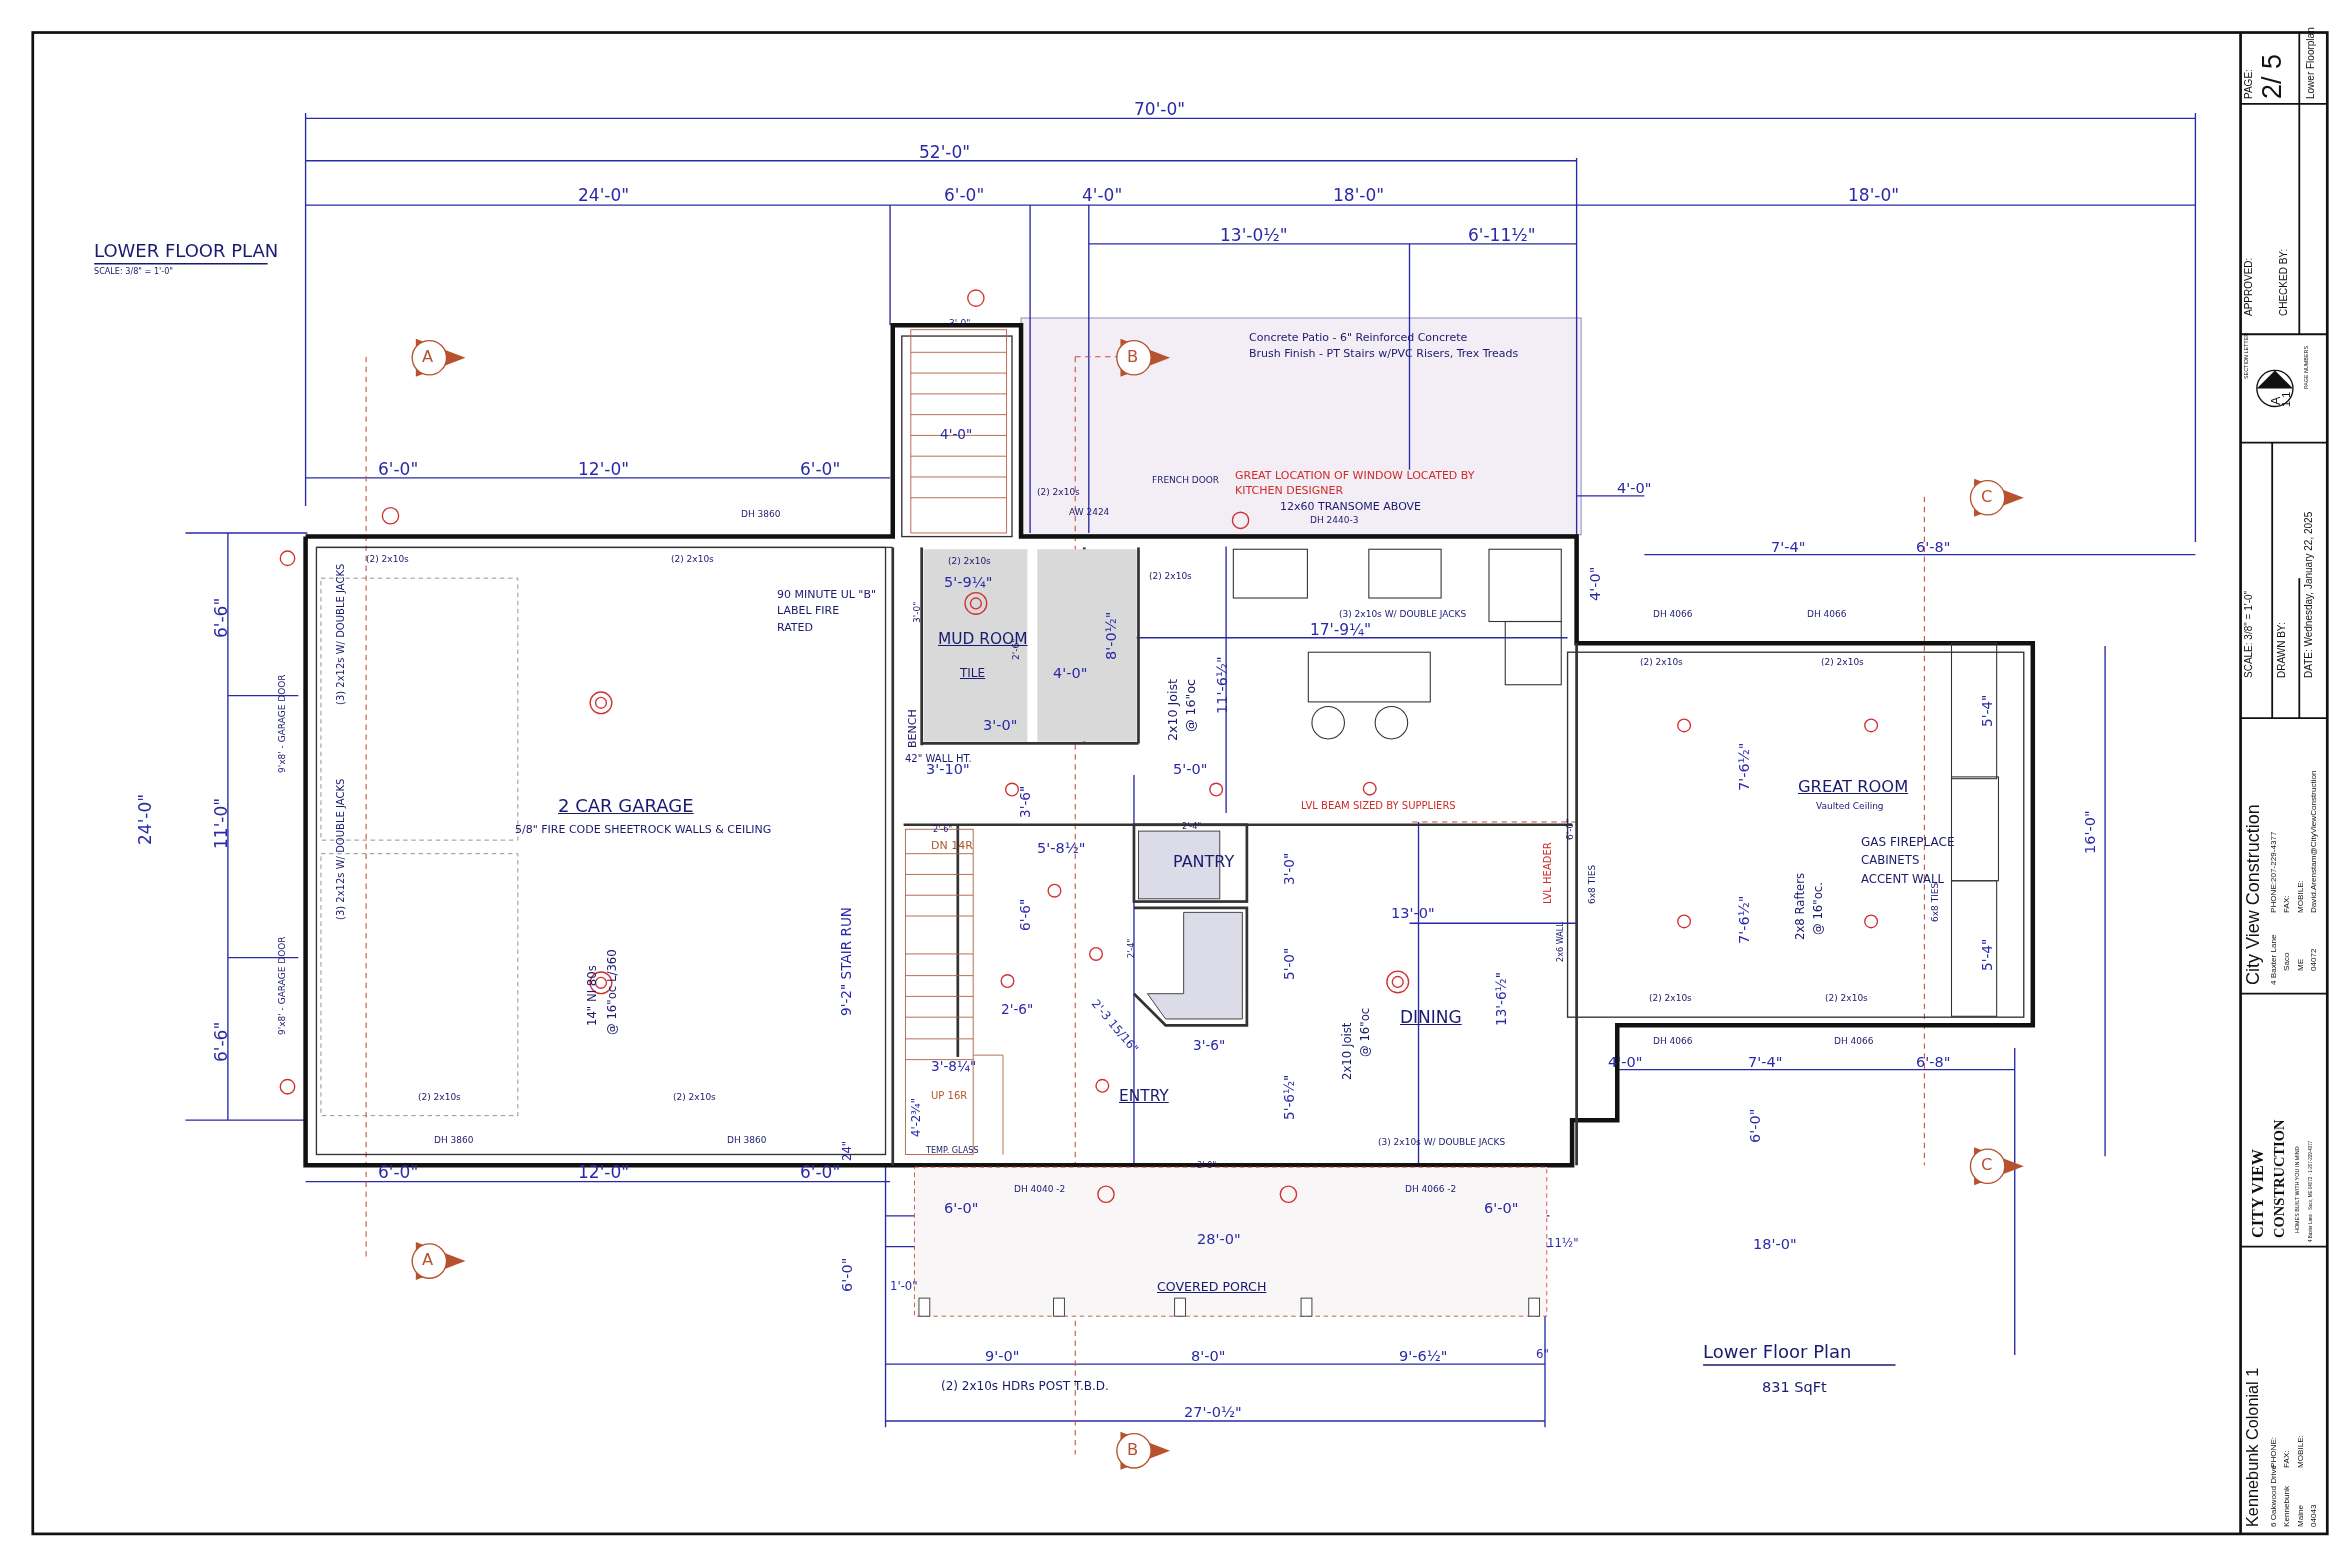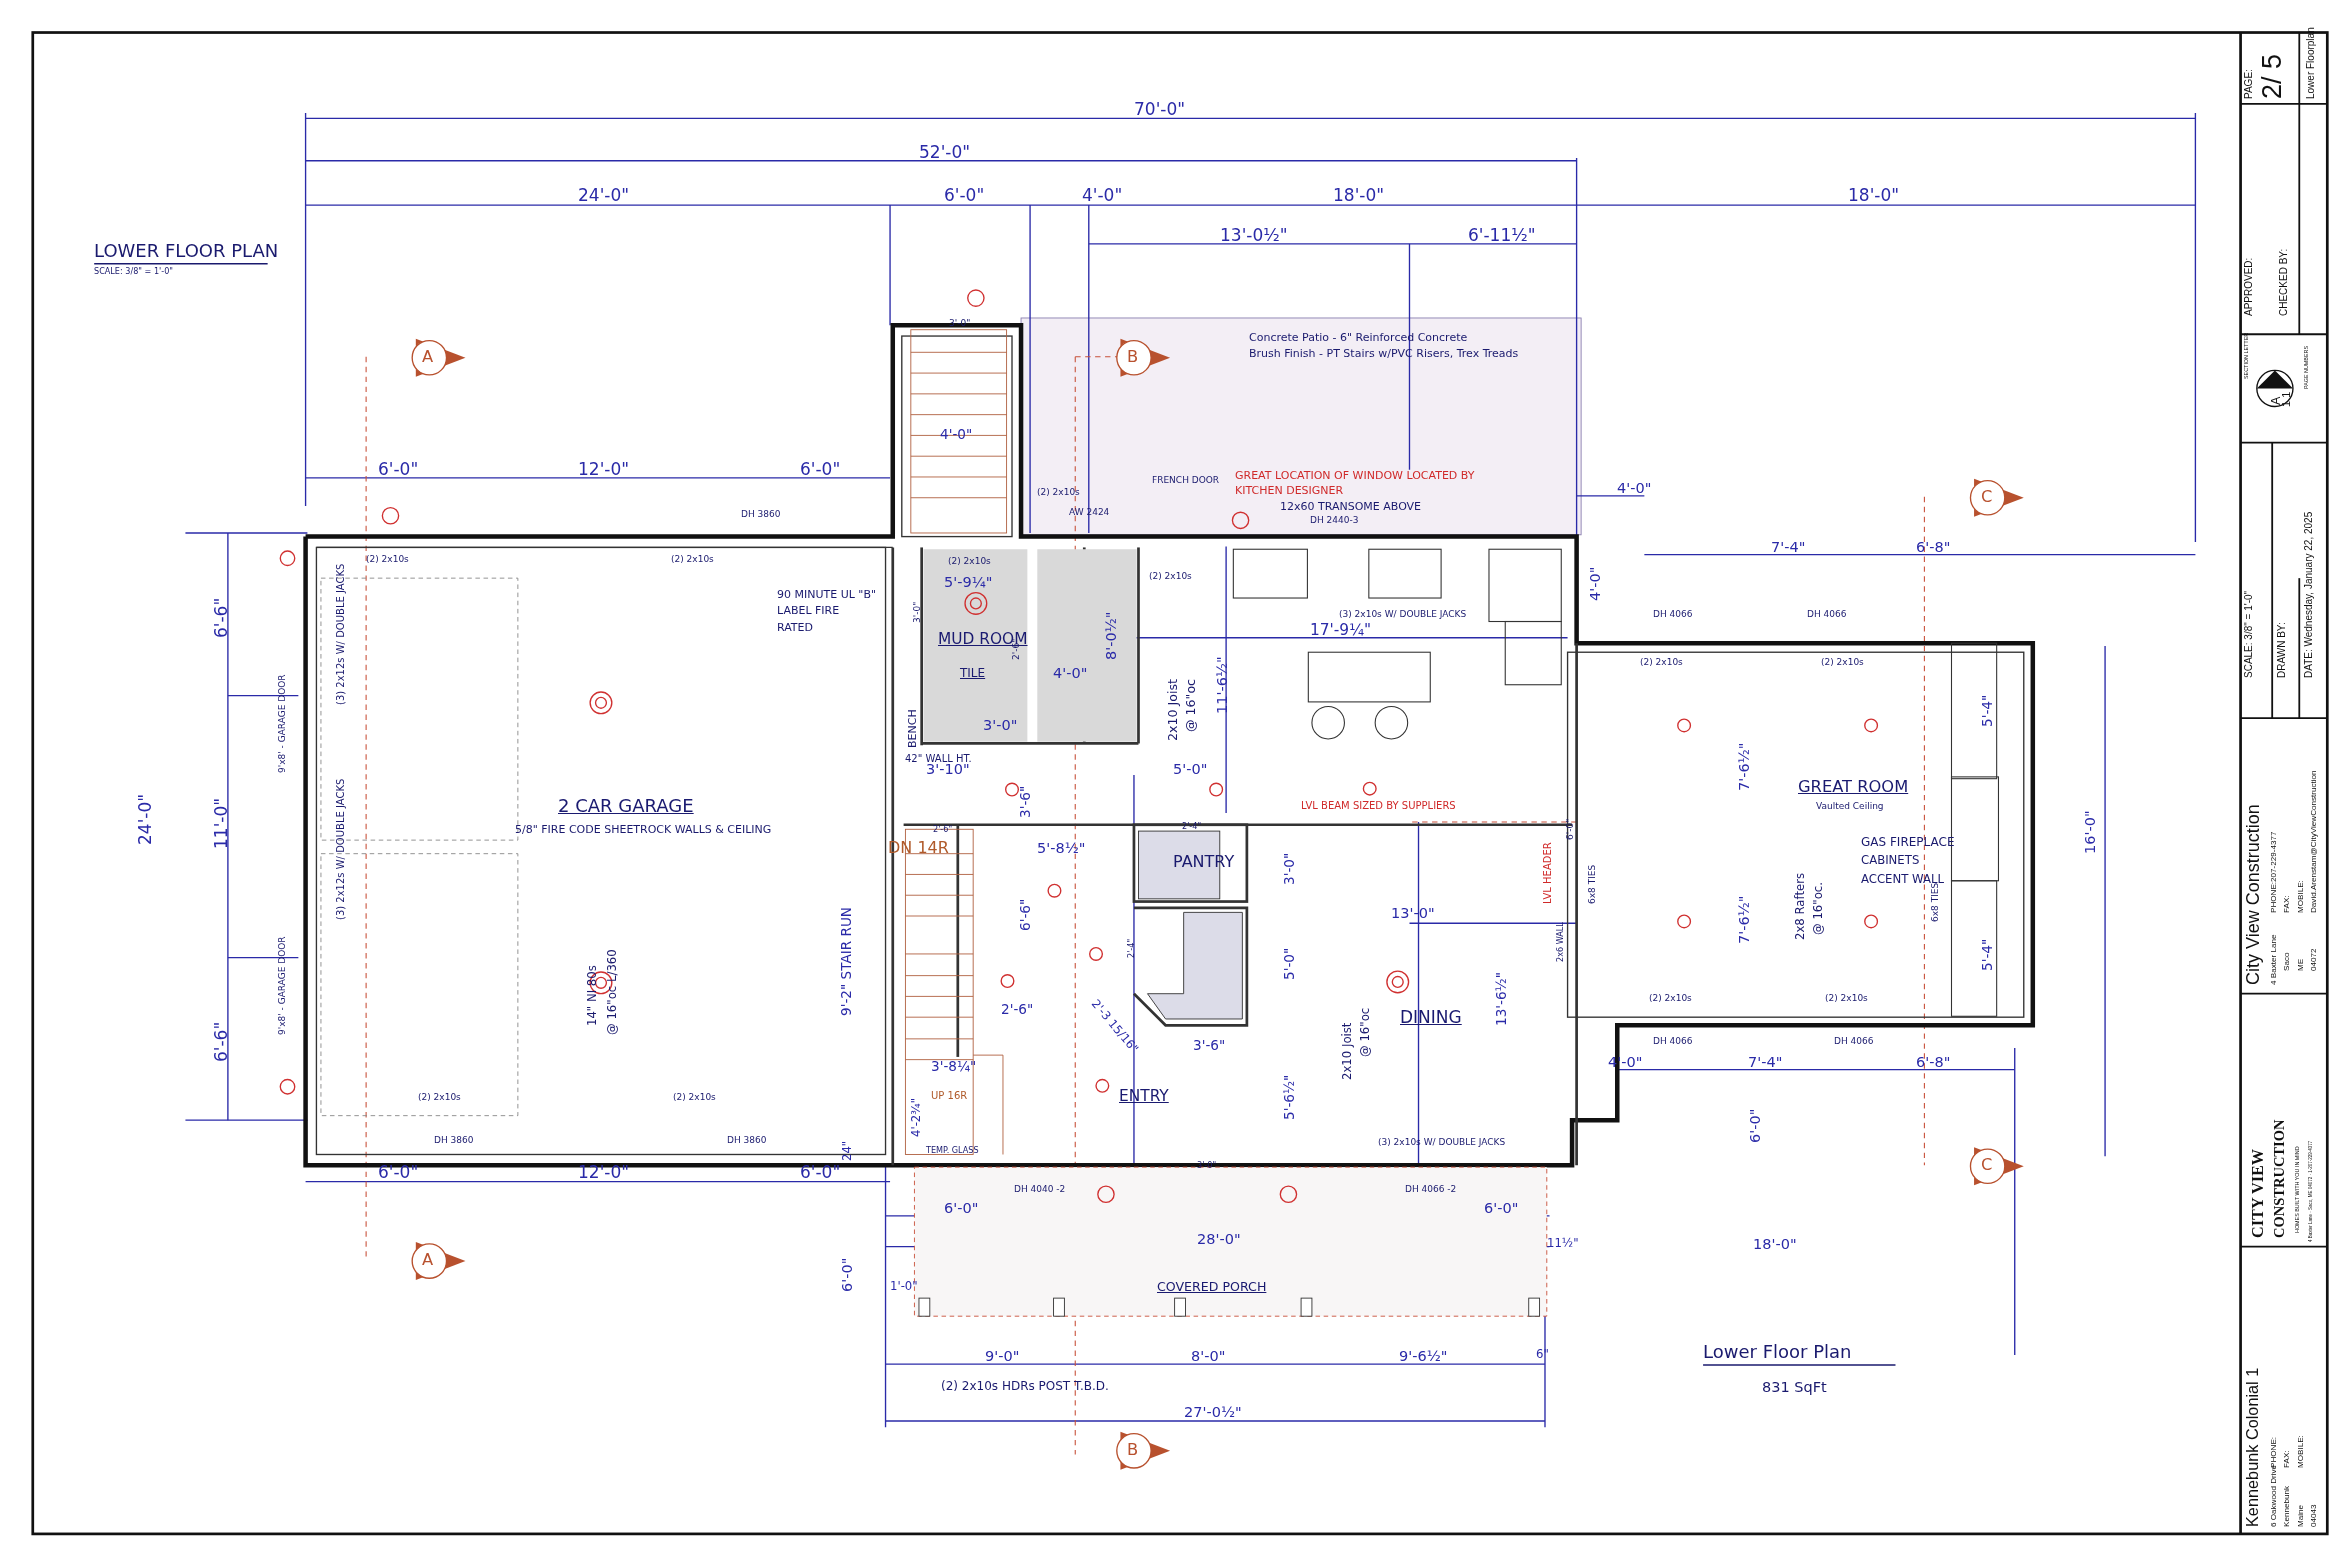--- a/index.html
+++ b/index.html
@@ -350,21 +350,21 @@
 <div class="t dim v" style="left:1495px;top:1026px;font-size:13.6px">13'-6½"</div>
 <div class="t room" style="left:1400px;top:1009px;font-size:17px">DINING</div>
 <div class="t note v" style="left:1342px;top:1080px;font-size:11.7px">2x10 Joist</div>
 <div class="t note v" style="left:1360px;top:1057px;font-size:11.7px">@ 16"oc</div>
 <div class="t note" style="left:1378px;top:1138px;font-size:9px">(3) 2x10s W/ DOUBLE JACKS</div>
 <div class="t room" style="left:1119px;top:1089px;font-size:15.4px">ENTRY</div>
 <div class="t dim" style="left:1193px;top:1039px;font-size:13.6px">3'-6"</div>
 <div class="t dim" style="left:1001px;top:1003px;font-size:13.6px">2'-6"</div>
 <div class="t dim" style="left:931px;top:1060px;font-size:13.6px">3'-8¼"</div>
 <div class="t dim v" style="left:911px;top:1137px;font-size:11.7px">4'-2¾"</div>
-<div class="t note brown" style="left:888px;top:840px;font-size:16px">DN 14R</div>
+<div class="t note brown" style="left:931px;top:840px;font-size:11px">DN 14R</div>
 <div class="t note brown" style="left:931px;top:1091px;font-size:10px">UP 16R</div>
 <div class="t note" style="left:926px;top:1146px;font-size:8.1px">TEMP. GLASS</div>
 <div class="t note" style="left:1197px;top:1161px;font-size:8.1px">3'-0"</div>
 <div class="t note" style="left:1182px;top:822px;font-size:8.1px">2'-4"</div>
 <div class="t note v" style="left:1127px;top:958px;font-size:8.1px">2'-4"</div>
 <div class="t note" style="left:933px;top:825px;font-size:8.1px">2'-6"</div>
 <div class="t dim" style="left:1098px;top:998px;font-size:11.7px;transform:rotate(50deg);transform-origin:left top">2'-3 15/16"</div>
 
 <div class="t note" style="left:1014px;top:1185px;font-size:9px">DH 4040 -2</div>
 <div class="t note" style="left:1405px;top:1185px;font-size:9px">DH 4066 -2</div>

